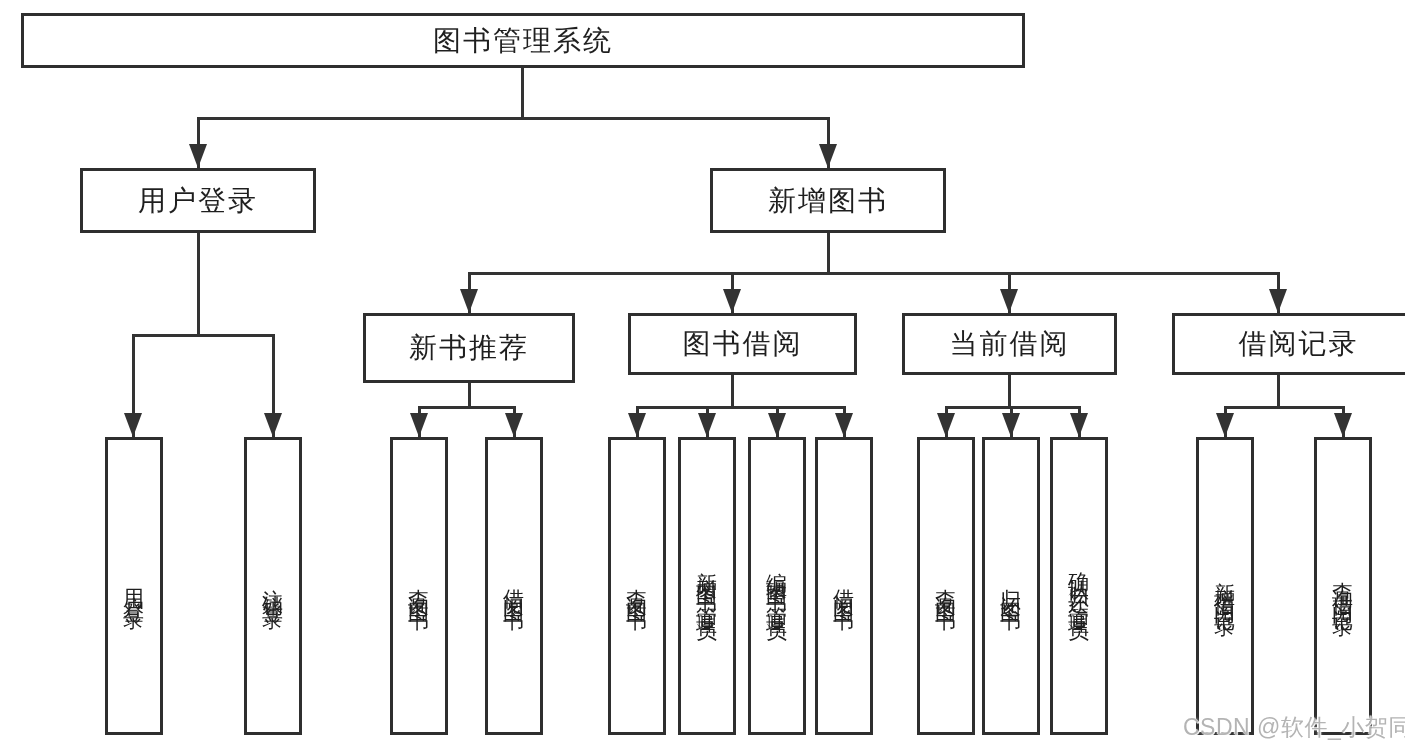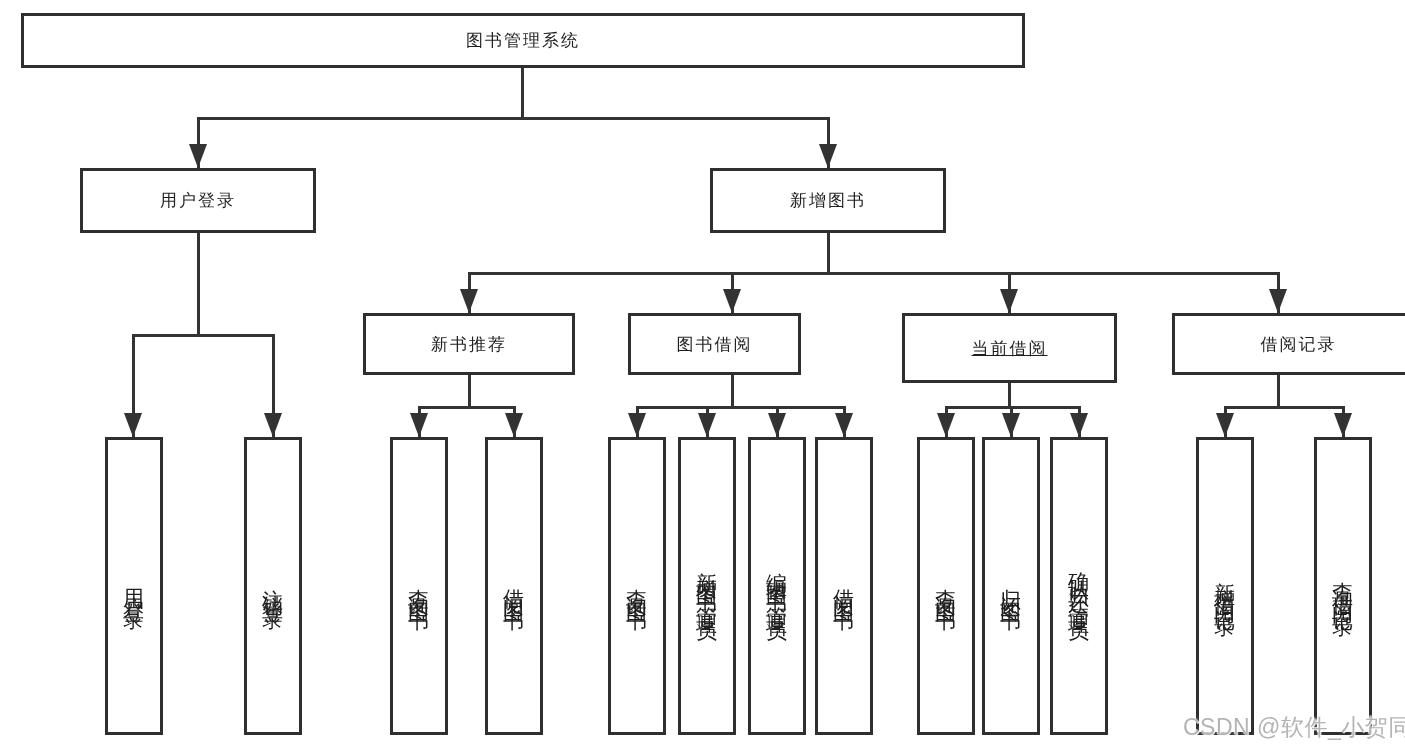--- a/index.html
+++ b/index.html
@@ -3,33 +3,33 @@
 <meta charset="utf-8">
 <style>
   html,body{margin:0;padding:0;background:#ffffff;}
   .canvas{
     position:relative;width:1405px;height:747px;background:#ffffff;overflow:hidden;
     font-family:"Liberation Sans","DejaVu Sans",sans-serif;color:#1f1f1f;
   }
   .box{
     position:absolute;box-sizing:border-box;border:3px solid #2f2f2f;background:#ffffff;
     display:flex;align-items:center;justify-content:center;
-    font-size:17px;letter-spacing:2px;line-height:1;white-space:nowrap;z-index:2;
+    font-size:28px;letter-spacing:2px;line-height:1;white-space:nowrap;z-index:2;
   }
   .leaf{
     writing-mode:vertical-rl;text-orientation:mixed;
     font-size:21px;letter-spacing:7px;line-height:1.2;white-space:normal;
   }
   
   .n-root{left:21px;top:13px;width:1004px;height:55px;}
   .n-user-login{left:80px;top:168px;width:236px;height:65px;}
   .n-book-manage{left:710px;top:168px;width:236px;height:65px;}
-  .n-new-book{left:363px;top:313px;width:212px;height:62px;}
-  .n-book-borrow{left:628px;top:313px;width:173px;height:62px;}
-  .n-current-borrow{left:902px;top:313px;width:215px;height:70px;text-decoration:underline;}
+  .n-new-book{left:363px;top:313px;width:212px;height:70px;}
+  .n-book-borrow{left:628px;top:313px;width:229px;height:62px;}
+  .n-current-borrow{left:902px;top:313px;width:215px;height:62px;}
   .n-borrow-record{left:1172px;top:313px;width:253px;height:62px;}
   .lf{top:437px;width:58px;height:298px;}
   .lf1{left:105px;}  .lf2{left:244px;}
   .lf3{left:390px;}  .lf4{left:485px;}
   .lf5{left:608px;}  .lf6{left:678px;}  .lf7{left:748px;}  .lf8{left:815px;}
   .lf9{left:917px;}  .lf10{left:982px;} .lf11{left:1050px;}
   .lf12{left:1196px;}.lf13{left:1314px;}
   
   .vl{position:absolute;width:3px;background:#333333;z-index:1;}
   .hl{position:absolute;height:3px;background:#333333;z-index:1;}

